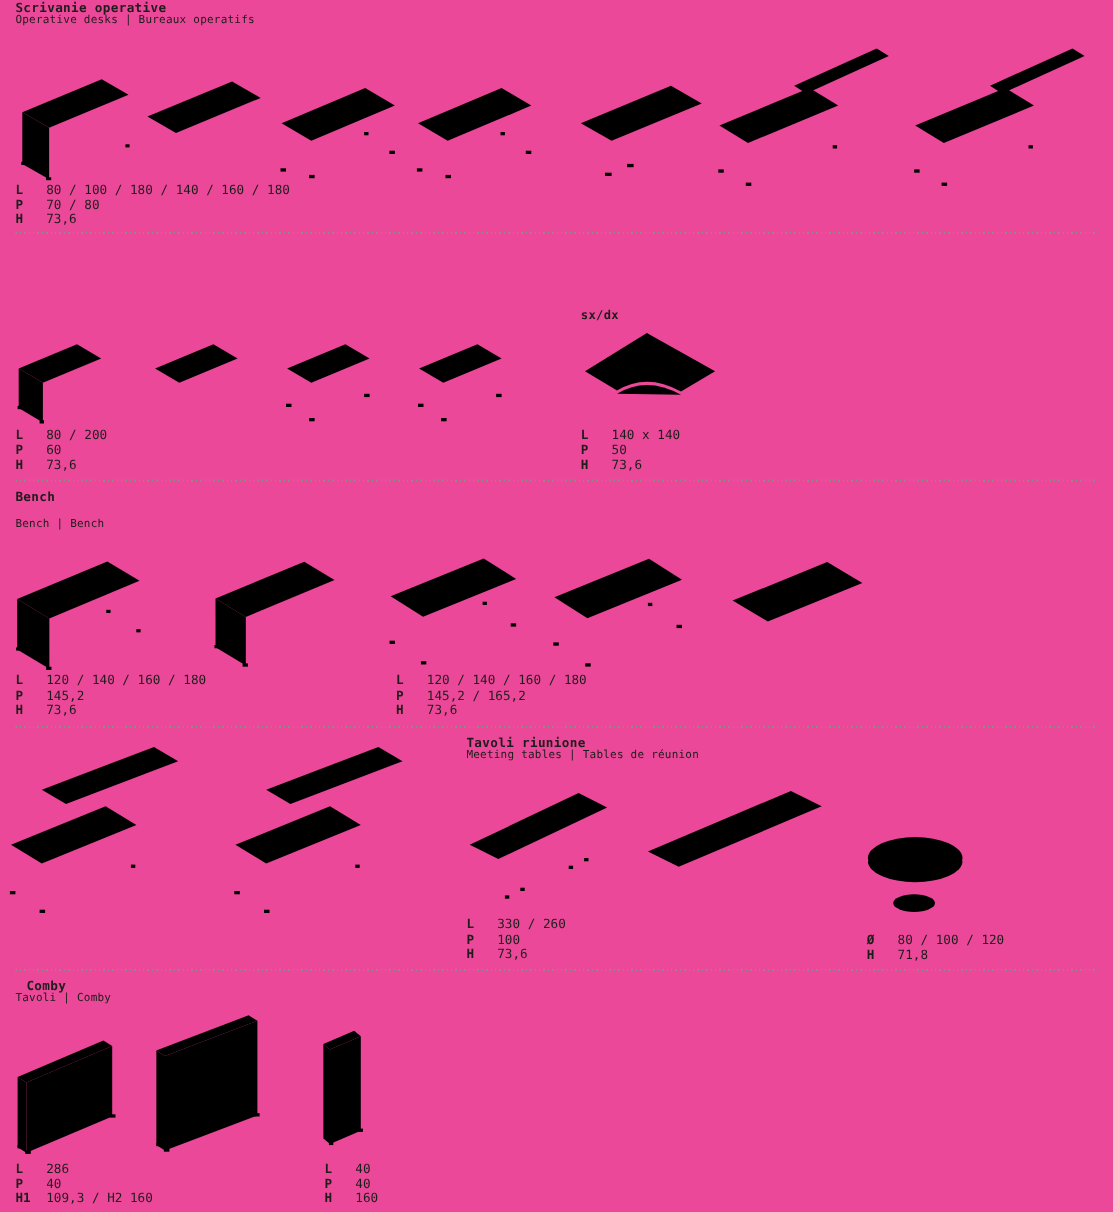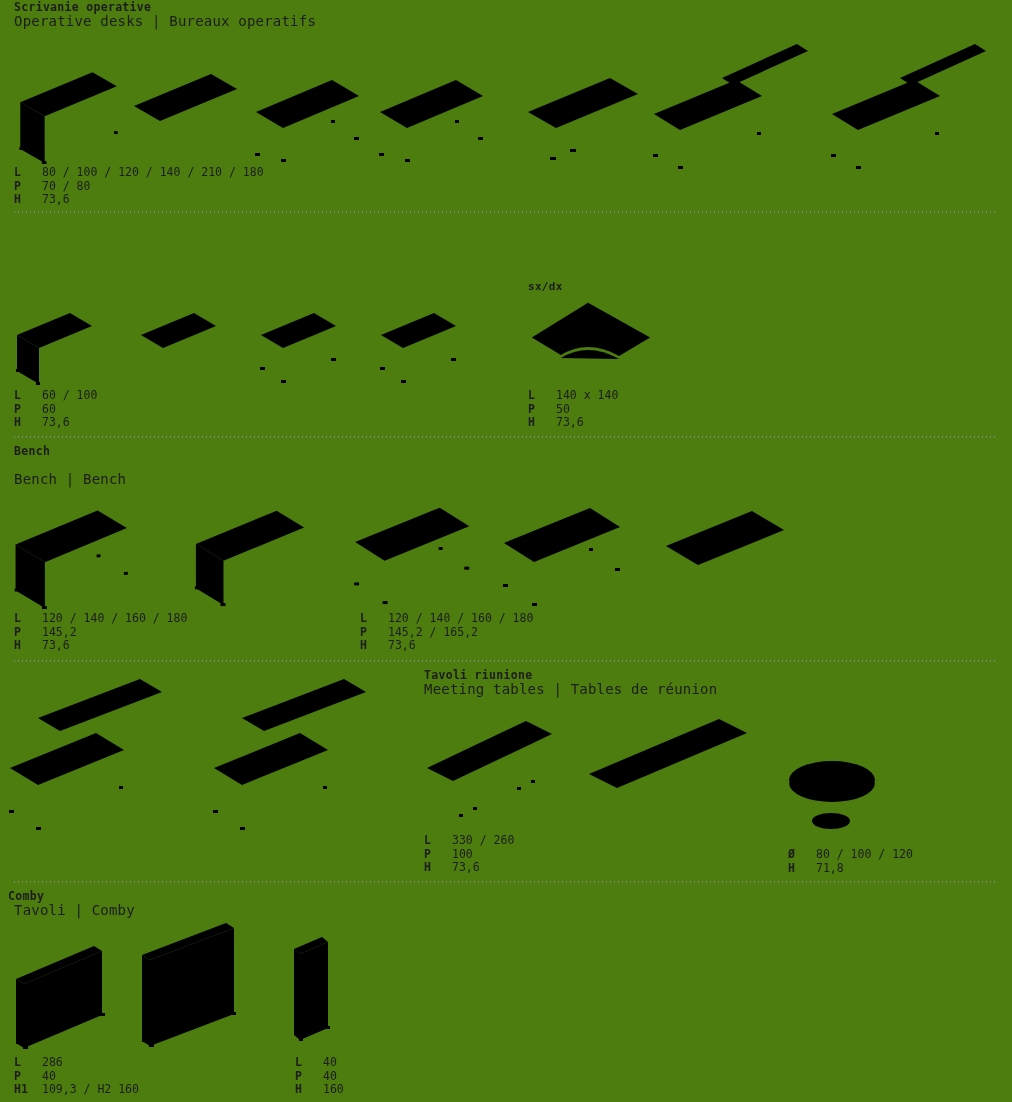--- a/index.html
+++ b/index.html
@@ -1,19 +1,19 @@
 <!DOCTYPE html>
 <html><head>
 <meta charset="utf-8">
 <style>
   html,body{margin:0;padding:0;background:#ffffff;}
-  .page{position:relative;width:1012px;height:1102px;background:#4d7c0f;overflow:hidden;
+  .page{position:relative;width:1012px;height:1102px;background:#ec4899;overflow:hidden;
         font-family:"DejaVu Sans Mono","Liberation Mono",monospace;color:#1d1d1b;}
   .sec-title{position:absolute;font-size:11.5px;font-weight:bold;letter-spacing:.3px;white-space:pre;}
-  .sec-sub{position:absolute;font-size:14px;letter-spacing:.2px;white-space:pre;}
+  .sec-sub{position:absolute;font-size:10px;letter-spacing:.2px;white-space:pre;}
   .corner-label{position:absolute;font-size:11px;font-weight:bold;letter-spacing:.3px;text-align:center;}
   .dim-block{position:absolute;font-size:11.5px;line-height:13.5px;white-space:pre;}
   .dim-row{display:flex;}
   .dim-row .lab{font-weight:bold;width:28px;flex:none;}
   .dim-row b{font-weight:normal;}
   .sep{position:absolute;left:14px;width:984px;height:2px;
        background-image:repeating-linear-gradient(90deg,#8c8c8c 0 1.3px,transparent 1.3px 4px);
        background-position:0 0;background-size:100% 1.6px;background-repeat:no-repeat;}
   .draw{position:absolute;}
   .defs{position:absolute;width:0;height:0;}
@@ -351,42 +351,42 @@
   <svg class="draw" style="left:502px;top:56px" width="150" height="108" viewBox="0 0 150 108">
       <use href="#sym-return2"></use>
     </svg>
   <svg class="draw" style="left:650px;top:40px" width="182" height="132" viewBox="0 0 182 132">
       <use href="#sym-deskcab"></use>
     </svg>
   <svg class="draw" style="left:828px;top:40px" width="182" height="132" viewBox="0 0 182 132">
       <use href="#sym-deskcab"></use>
     </svg>
 
-  <div class="dim-block" style="left:14px;top:166px"><div class="dim-row"><b class="lab">L</b><span>80 / 100 / 120 / 140 / 210 / 180</span></div><div class="dim-row"><b class="lab">P</b><span>70 / 80</span></div><div class="dim-row"><b class="lab">H</b><span>73,6</span></div></div>
+  <div class="dim-block" style="left:14px;top:166px"><div class="dim-row"><b class="lab">L</b><span>80 / 100 / 180 / 140 / 160 / 180</span></div><div class="dim-row"><b class="lab">P</b><span>70 / 80</span></div><div class="dim-row"><b class="lab">H</b><span>73,6</span></div></div>
   <div class="sep" style="top:211px"></div>
 
   <div class="corner-label" style="left:528px;top:280px">sx/dx</div>
 
   <svg class="draw" style="left:12px;top:288px" width="120" height="100" viewBox="0 0 120 100">
       <use href="#sym-ret-panel"></use>
     </svg>
   <svg class="draw" style="left:136px;top:288px" width="120" height="100" viewBox="0 0 120 100">
       <use href="#sym-ret-tleg"></use>
     </svg>
   <svg class="draw" style="left:256px;top:288px" width="120" height="100" viewBox="0 0 120 100">
       <use href="#sym-ret-4leg"></use>
     </svg>
   <svg class="draw" style="left:376px;top:288px" width="120" height="100" viewBox="0 0 120 100">
       <use href="#sym-ret-4leg"></use>
     </svg>
   <svg class="draw" style="left:520px;top:293px" width="140" height="95" viewBox="0 0 140 98">
       <use href="#sym-corner"></use>
     </svg>
 
-  <div class="dim-block" style="left:14px;top:389px"><div class="dim-row"><b class="lab">L</b><span>60 / 100</span></div><div class="dim-row"><b class="lab">P</b><span>60</span></div><div class="dim-row"><b class="lab">H</b><span>73,6</span></div></div>
+  <div class="dim-block" style="left:14px;top:389px"><div class="dim-row"><b class="lab">L</b><span>80 / 200</span></div><div class="dim-row"><b class="lab">P</b><span>60</span></div><div class="dim-row"><b class="lab">H</b><span>73,6</span></div></div>
   <div class="dim-block" style="left:528px;top:389px"><div class="dim-row"><b class="lab">L</b><span>140 x 140</span></div><div class="dim-row"><b class="lab">P</b><span>50</span></div><div class="dim-row"><b class="lab">H</b><span>73,6</span></div></div>
   <div class="sep" style="top:436px"></div>
 
   <div class="sec-title" style="left:14px;top:444px">Bench</div>
   <div class="sec-sub" style="left:14px;top:471px">Bench | Bench</div>
 
   <svg class="draw" style="left:10px;top:488px" width="140" height="122" viewBox="0 0 140 125">
       <use href="#sym-bench-panel"></use>
     </svg>
   <svg class="draw" style="left:183px;top:490px" width="138" height="120" viewBox="0 0 138 122">
@@ -423,21 +423,21 @@
       <use href="#sym-table-tleg"></use>
     </svg>
   <svg class="draw" style="left:786px;top:758px" width="92" height="76" viewBox="0 0 92 76">
       <use href="#sym-table-round"></use>
     </svg>
 
   <div class="dim-block" style="left:424px;top:834px"><div class="dim-row"><b class="lab">L</b><span>330 / 260</span></div><div class="dim-row"><b class="lab">P</b><span>100</span></div><div class="dim-row"><b class="lab">H</b><span>73,6</span></div></div>
   <div class="dim-block" style="left:788px;top:848px"><div class="dim-row"><b class="lab">Ø</b><span>80 / 100 / 120</span></div><div class="dim-row"><b class="lab">H</b><span>71,8</span></div></div>
   <div class="sep" style="top:881px"></div>
 
-  <div class="sec-title" style="left:8px;top:889px">Comby</div>
+  <div class="sec-title" style="left:24px;top:889px">Comby</div>
   <div class="sec-sub" style="left:14px;top:902px">Tavoli | Comby</div>
 
   <svg class="draw" style="left:14px;top:924px" width="128" height="132" viewBox="0 0 128 132">
       <use href="#sym-shelf-wide"></use>
     </svg>
   <svg class="draw" style="left:142px;top:918px" width="118" height="138" viewBox="0 0 118 138">
       <use href="#sym-shelf-drawers"></use>
     </svg>
   <svg class="draw" style="left:292px;top:924px" width="64" height="132" viewBox="0 0 64 132">
       <use href="#sym-shelf-col"></use>

